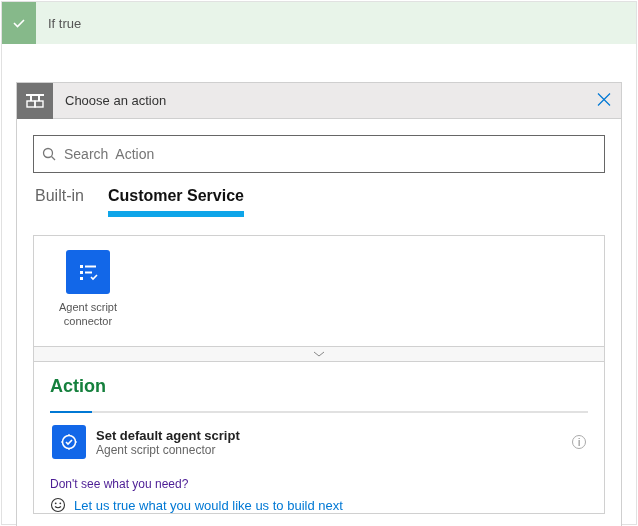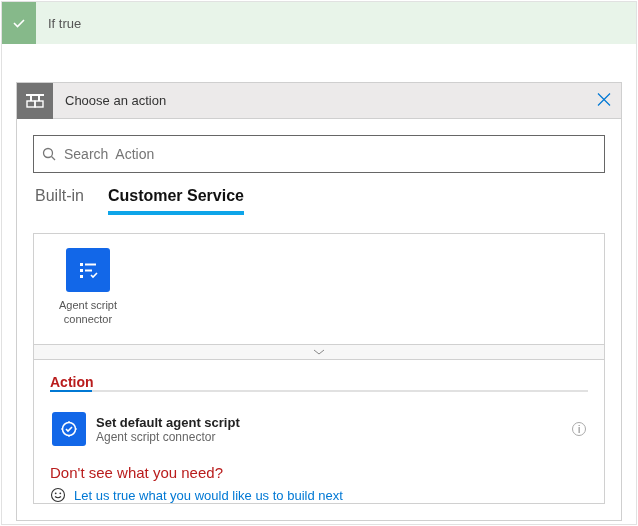--- a/index.html
+++ b/index.html
@@ -102,21 +102,21 @@
   }
   .tab {
     font-size: 16px;
     color: #666;
     padding-bottom: 6px;
     cursor: pointer;
   }
   .tab.active {
     color: #111;
     font-weight: 600;
-    border-bottom: 4px solid #0ea5e9;
+    border-bottom: 6px solid #0ea5e9;
   }
   .connector-area {
     margin-top: 18px;
     border: 1px solid #d0d0d0;
   }
   .connector-grid {
     min-height: 110px;
     padding: 14px;
   }
   .connector {
@@ -146,40 +146,40 @@
     background: #f7f7f7;
     display: flex;
     align-items: center;
     justify-content: center;
     cursor: pointer;
   }
   .action-section {
     padding: 14px 16px 0 16px;
   }
   .section-title {
-    font-size: 14px;
+    font-size: 18px;
     font-weight: 600;
-    color: #b91c1c;
+    color: #15803d;
     border-bottom: 2px solid #e1e1e1;
-    padding-bottom: 0;
+    padding-bottom: 14px;
     position: relative;
   }
   .section-title::after {
     content: "";
     position: absolute;
     left: 0;
     bottom: -2px;
     width: 42px;
     height: 2px;
     background: #0078d4;
   }
   .action-item {
     display: flex;
     align-items: center;
-    padding: 20px 2px 4px;
+    padding: 12px 2px 4px;
     cursor: pointer;
   }
   .action-item .tile {
     width: 34px;
     height: 34px;
     background: #1267e8;
     border-radius: 3px;
     display: flex;
     align-items: center;
     justify-content: center;
@@ -207,22 +207,22 @@
     height: 14px;
     display: flex;
     align-items: center;
     justify-content: center;
     font-size: 10px;
   }
   .footer {
     padding: 14px 16px 0;
   }
   .footer .q {
-    font-size: 15px;
-    color: #b91c1c;
+    font-size: 12px;
+    color: #4c1d95;
     margin-bottom: 6px;
   }
   .footer .link {
     display: flex;
     align-items: center;
     gap: 8px;
     font-size: 13px;
     color: #0078d4;
     cursor: pointer;
   }

